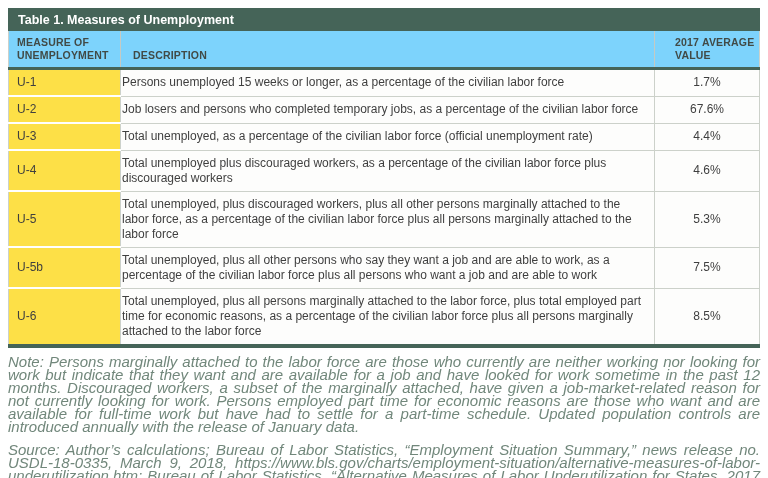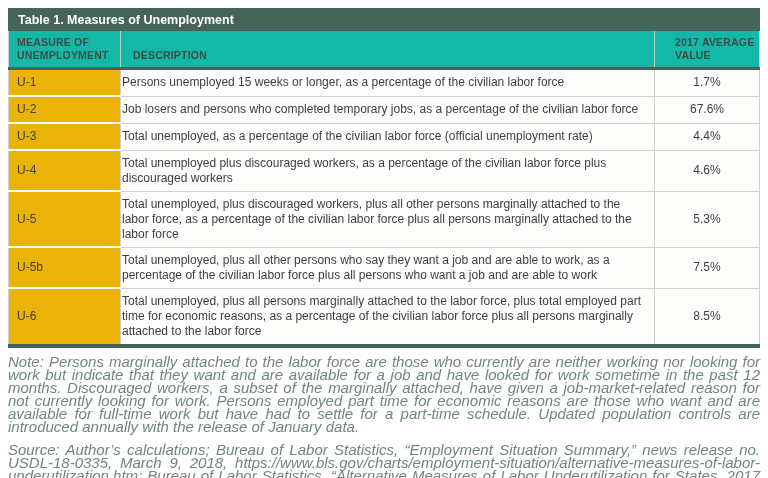--- a/index.html
+++ b/index.html
@@ -23,21 +23,21 @@
     width: 752px;
     border-collapse: collapse;
     table-layout: fixed;
     border-left: 1px solid #ccd1ca;
     border-right: 1px solid #ccd1ca;
     border-bottom: 4px solid #456458;
   }
   col.c-measure { width: 112px; }
   col.c-value  { width: 105px; }
   thead th {
-    background: #14b8a6;
+    background: #7dd3fc;
     color: #414a46;
     font-size: 10.5px;
     font-weight: bold;
     letter-spacing: 0.2px;
     text-align: left;
     vertical-align: bottom;
     padding: 5px 8px 6px 8px;
     border-bottom: 3px solid #456458;
     border-left: 1px solid #c5cac3;
     line-height: 12.5px;
@@ -49,21 +49,21 @@
   tbody td {
     font-size: 12px;
     line-height: 15px;
     vertical-align: middle;
     padding: 5px 10px;
     border: 1px solid #ccd1ca;
     color: #3f3f3f;
     background: #fdfdfc;
   }
   tbody td.cell-measure {
-    background: #eab308;
+    background: #fde047;
     border-top: 2px solid #ffffff;
     border-bottom: 2px solid #ffffff;
     border-left: none;
     padding-left: 8px;
   }
   tbody td.cell-desc { padding-left: 1px; }
   tbody td.cell-value { text-align: center; border-right: none; }
   .note, .source {
     width: 752px;
     font-size: 15px;

